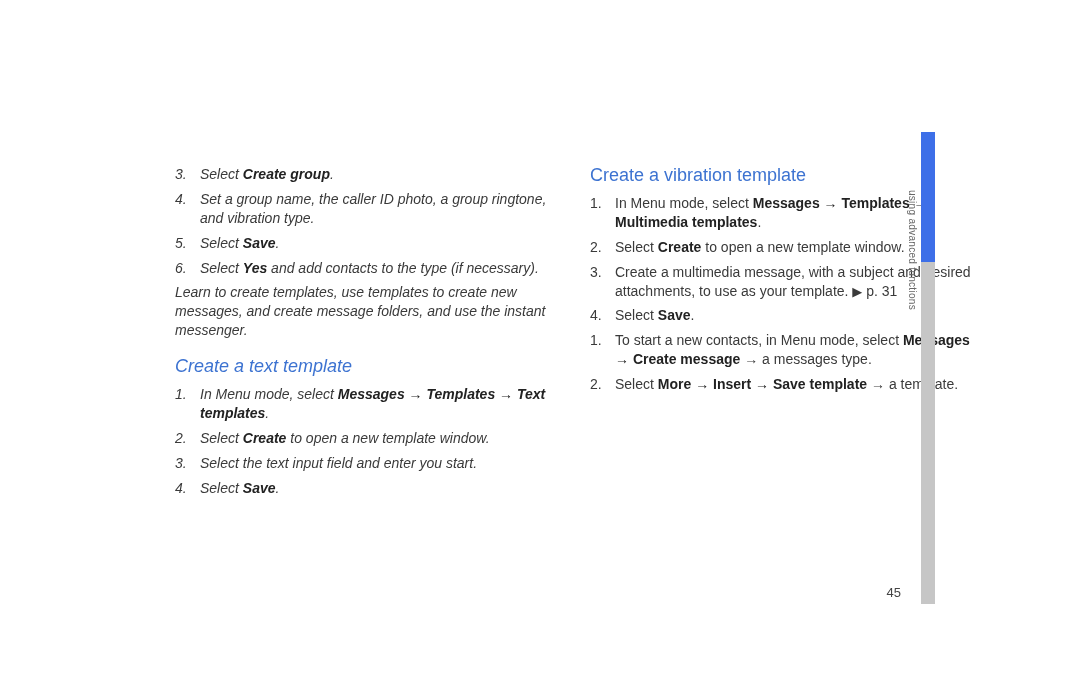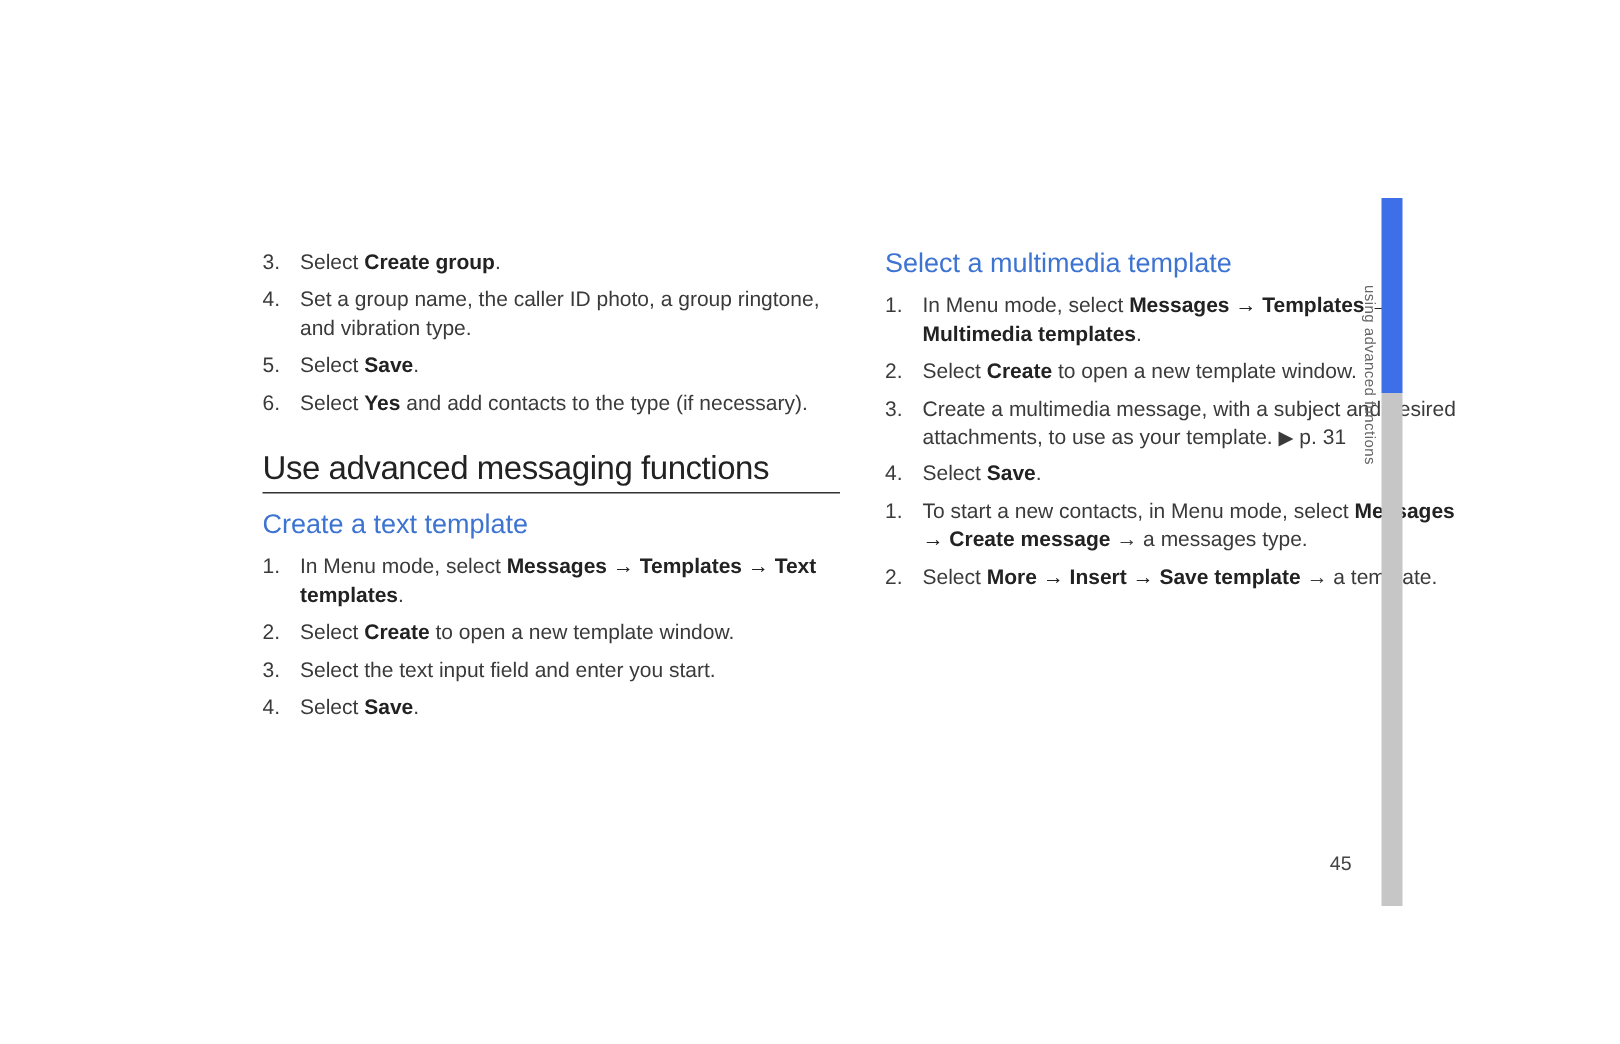--- a/index.html
+++ b/index.html
@@ -24,20 +24,21 @@
     }
     
     .column {
       flex: 1;
       min-width: 0;
     }
     
     .column-left {
       width: 385px;
       flex: 0 0 385px;
+      font-style: italic;
     }
     
     .column-right {
       width: 385px;
       flex: 0 0 385px;
     }
     
     ol {
       list-style: none;
       counter-reset: item;
@@ -127,54 +128,54 @@
       transform-origin: right top;
       font-size: 10px;
       color: #666;
       white-space: nowrap;
       letter-spacing: 0.3px;
     }
     
     .page-number {
       position: absolute;
       right: 179px;
-      bottom: 113px;
+      bottom: 96px;
       font-size: 13px;
       color: #444;
     }
     
     .xref {
       font-size: 13px;
     }
   </style>
 </head>
 <body>
 
 <div class="page-container">
   <div class="column column-left">
     <ol class="start-3">
       <li><span>Select </span><span class="bold">Create group</span><span>.</span></li>
       <li><span>Set a group name, the caller ID photo, a group ringtone, and vibration type.</span></li>
       <li><span>Select </span><span class="bold">Save</span><span>.</span></li>
       <li><span>Select </span><span class="bold">Yes</span><span> and add contacts to the type (if necessary).</span></li>
     </ol>
 
-    <h2 class="section-title">Use advanced messaging functions</h2>
+    <p class="section-desc">Learn to create templates, use templates to create new messages, and create message folders, and use the instant messenger.</p>
 
     <h3 class="sub-title first">Create a text template</h3>
     <ol>
       <li><span>In Menu mode, select </span><span class="bold">Messages → Templates → Text templates</span><span>.</span></li>
       <li><span>Select </span><span class="bold">Create</span><span> to open a new template window.</span></li>
       <li><span>Select the text input field and enter you start.</span></li>
       <li><span>Select </span><span class="bold">Save</span><span>.</span></li>
     </ol>
   </div>
 
   <div class="column column-right">
-    <h3 class="sub-title" style="margin-top:0;">Select a multimedia template</h3>
+    <h3 class="sub-title" style="margin-top:0;">Create a vibration template</h3>
     <ol>
       <li><span>In Menu mode, select </span><span class="bold">Messages → Templates → Multimedia templates</span><span>.</span></li>
       <li><span>Select </span><span class="bold">Create</span><span> to open a new template window.</span></li>
       <li><span>Create a multimedia message, with a subject and desired attachments, to use as your template. </span><span class="xref">▶</span><span> p. 31</span></li>
       <li><span>Select </span><span class="bold">Save</span><span>.</span></li>
     </ol>
 
     <ol>
       <li><span>To start a new contacts, in Menu mode, select </span><span class="bold">Messages → Create message</span><span> → a messages type.</span></li>
       <li><span>Select </span><span class="bold">More → Insert → Save template</span><span> → a template.</span></li>

